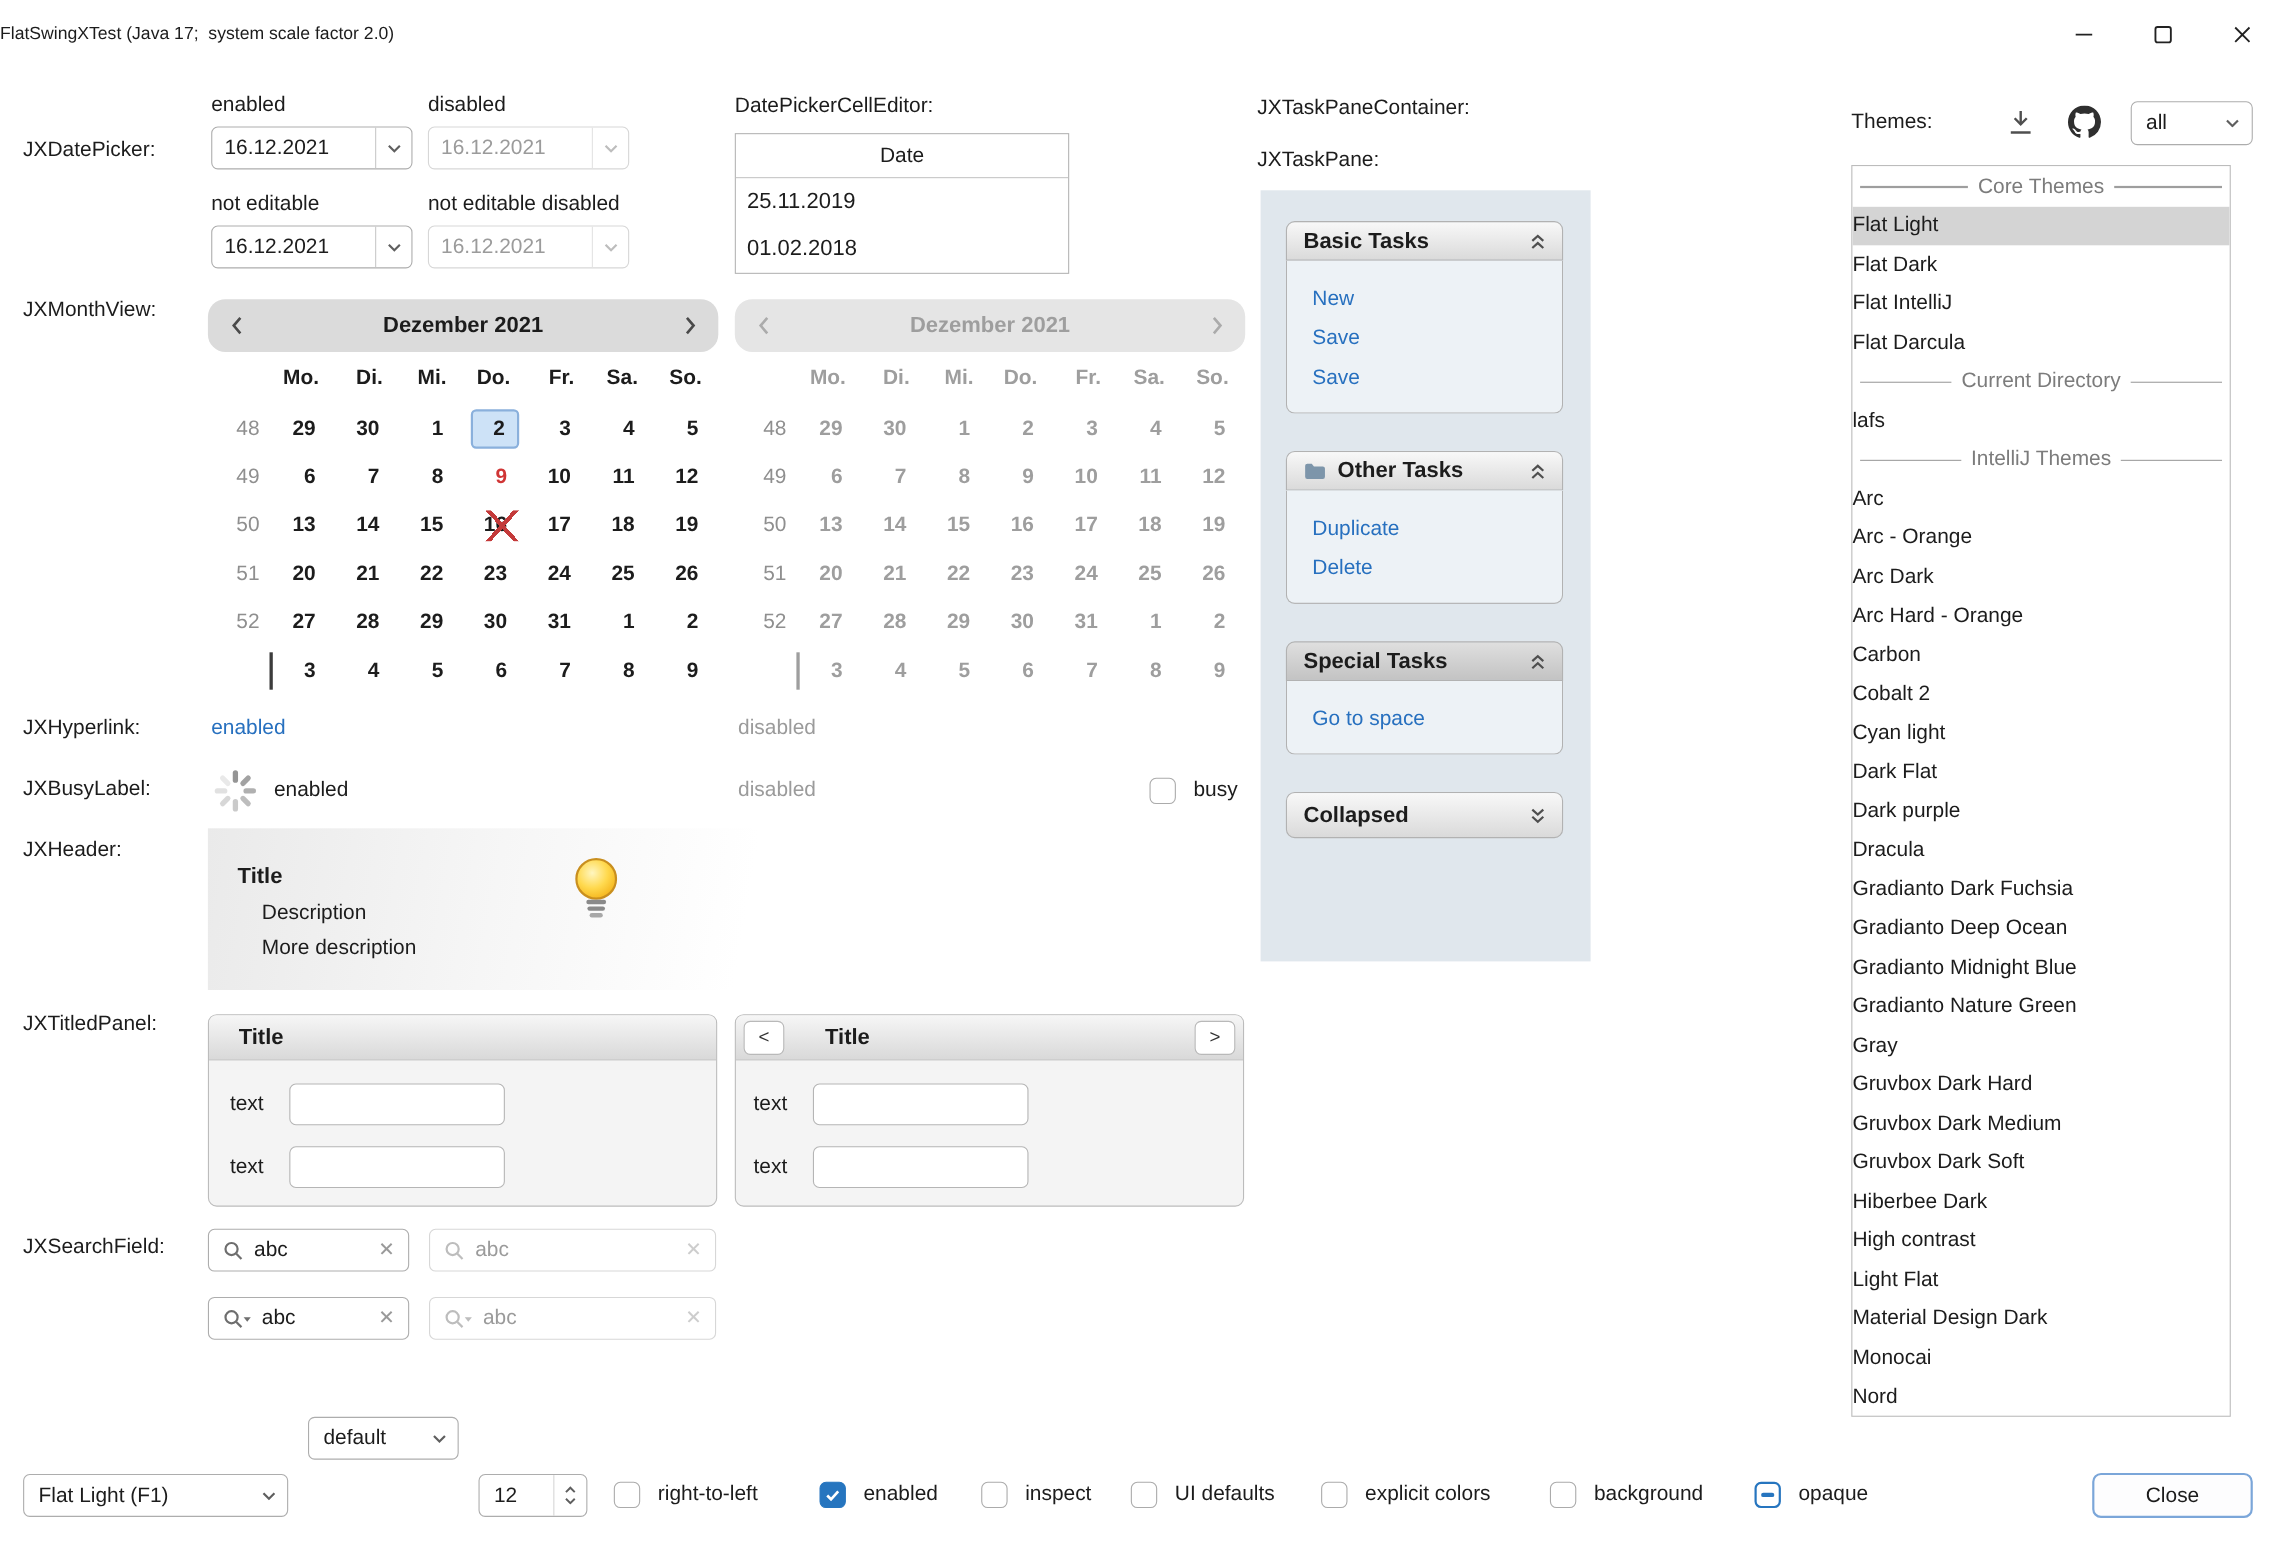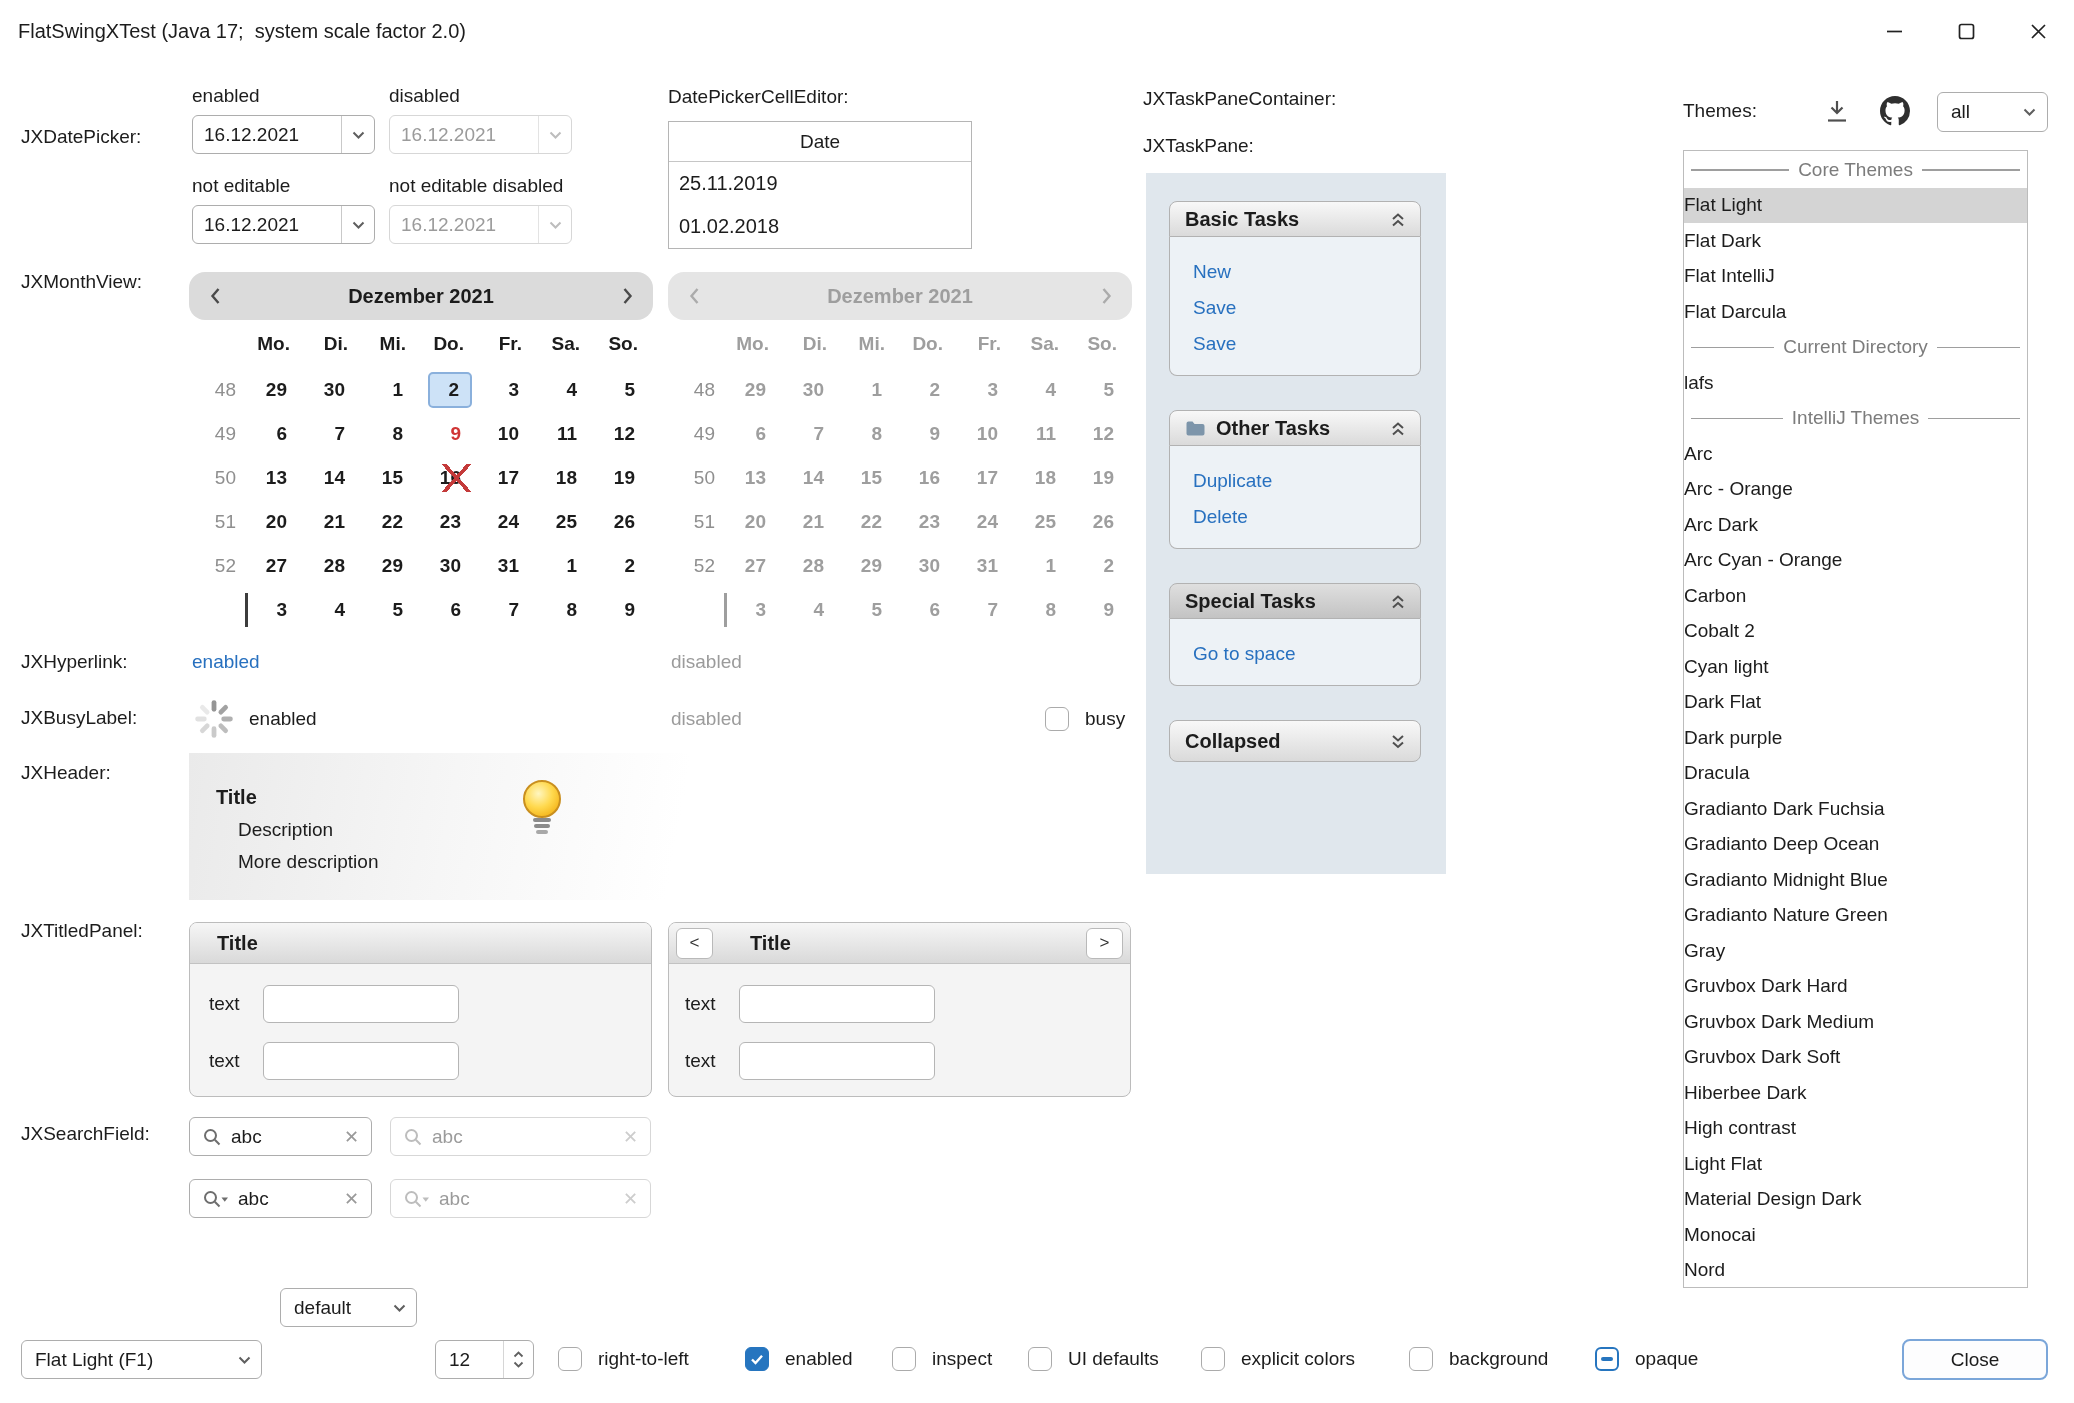--- a/index.html
+++ b/index.html
@@ -1,21 +1,21 @@
 <!DOCTYPE html>
 <html><head>
 <meta charset="utf-8">
 <style>
 *{box-sizing:border-box;margin:0;padding:0}
 html,body{width:2074px;height:1403px;background:#fff;font-family:"Liberation Sans","DejaVu Sans",sans-serif;color:#1c1c1c;overflow:hidden}
 .app{position:relative;width:2074px;height:1403px;font-size:19px}
 svg{display:block}
 
 .titlebar{position:absolute;left:0;top:0;right:0;height:62px;display:flex;align-items:center;background:#fff}
-.tb-title{margin-left:18px;font-size:20px;white-space:pre}
+.tb-title{font-size:16px;white-space:pre}
 .win-controls{margin-left:auto;display:flex;height:100%}
 .win-btn{width:72px;display:flex;align-items:center;justify-content:center;color:#222}
 
 .rowlab{position:absolute;white-space:nowrap}
 #lab-datepicker{left:21px;top:126px}
 #lab-celleditor{left:668px;top:86px}
 #lab-monthview{left:21px;top:271px}
 #lab-hyperlink{left:21px;top:651px}
 #lab-busylabel{left:21px;top:707px}
 #lab-header{left:21px;top:762px}
@@ -618,21 +618,21 @@
       </div>
       <div class="tl-item">lafs</div>
       <div class="tl-sep">
         <span class="tl-line"></span>
         <span class="tl-sep-text">IntelliJ Themes</span>
         <span class="tl-line"></span>
       </div>
       <div class="tl-item">Arc</div>
       <div class="tl-item">Arc - Orange</div>
       <div class="tl-item">Arc Dark</div>
-      <div class="tl-item">Arc Cyan - Orange</div>
+      <div class="tl-item">Arc Hard - Orange</div>
       <div class="tl-item">Carbon</div>
       <div class="tl-item">Cobalt 2</div>
       <div class="tl-item">Cyan light</div>
       <div class="tl-item">Dark Flat</div>
       <div class="tl-item">Dark purple</div>
       <div class="tl-item">Dracula</div>
       <div class="tl-item">Gradianto Dark Fuchsia</div>
       <div class="tl-item">Gradianto Deep Ocean</div>
       <div class="tl-item">Gradianto Midnight Blue</div>
       <div class="tl-item">Gradianto Nature Green</div>

